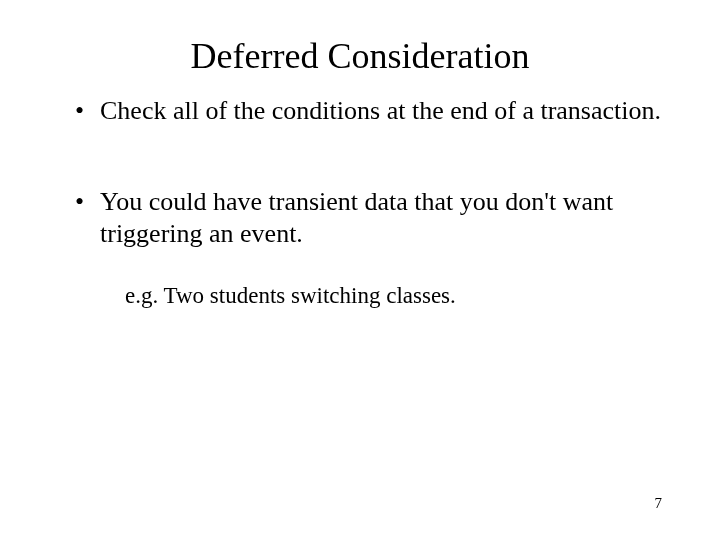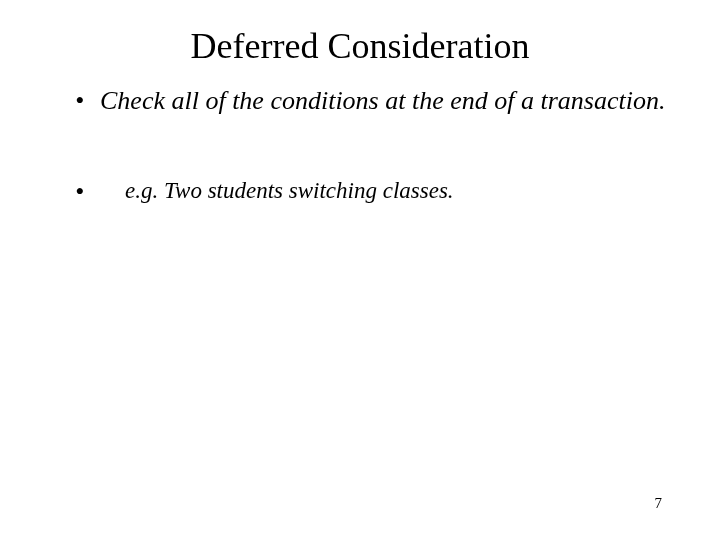--- a/index.html
+++ b/index.html
@@ -13,27 +13,26 @@
       background: white;
       font-family: "Times New Roman", Times, serif;
       color: black;
       position: relative;
       padding: 20px 40px;
     }
     .title {
       text-align: center;
       font-size: 36px;
       font-weight: normal;
-      margin-top: 5px;
+      margin-top: 15px;
       margin-bottom: 18px;
     }
     .bullet-list {
       list-style: none;
       padding-left: 35px;
-      font-style: italic;
     }
     .bullet-item {
       position: relative;
       font-size: 26px;
       line-height: 1.25;
       margin-bottom: 58px;
       padding-left: 25px;
     }
     .bullet-item::before {
       content: "•";
@@ -59,17 +58,18 @@
 </head>
 <body>
 
 <h1 class="title">Deferred Consideration</h1>
 
 <ul class="bullet-list">
   <li class="bullet-item">
     <span>Check all of the conditions at the end of a transaction.</span>
   </li>
   <li class="bullet-item">
+    <span>You could have transient data that you don't want triggering an event.</span>
     <div class="sub-item">e.g. Two students switching classes.</div>
   </li>
 </ul>
 
 <div class="page-number">7</div>
 
 </body></html>

